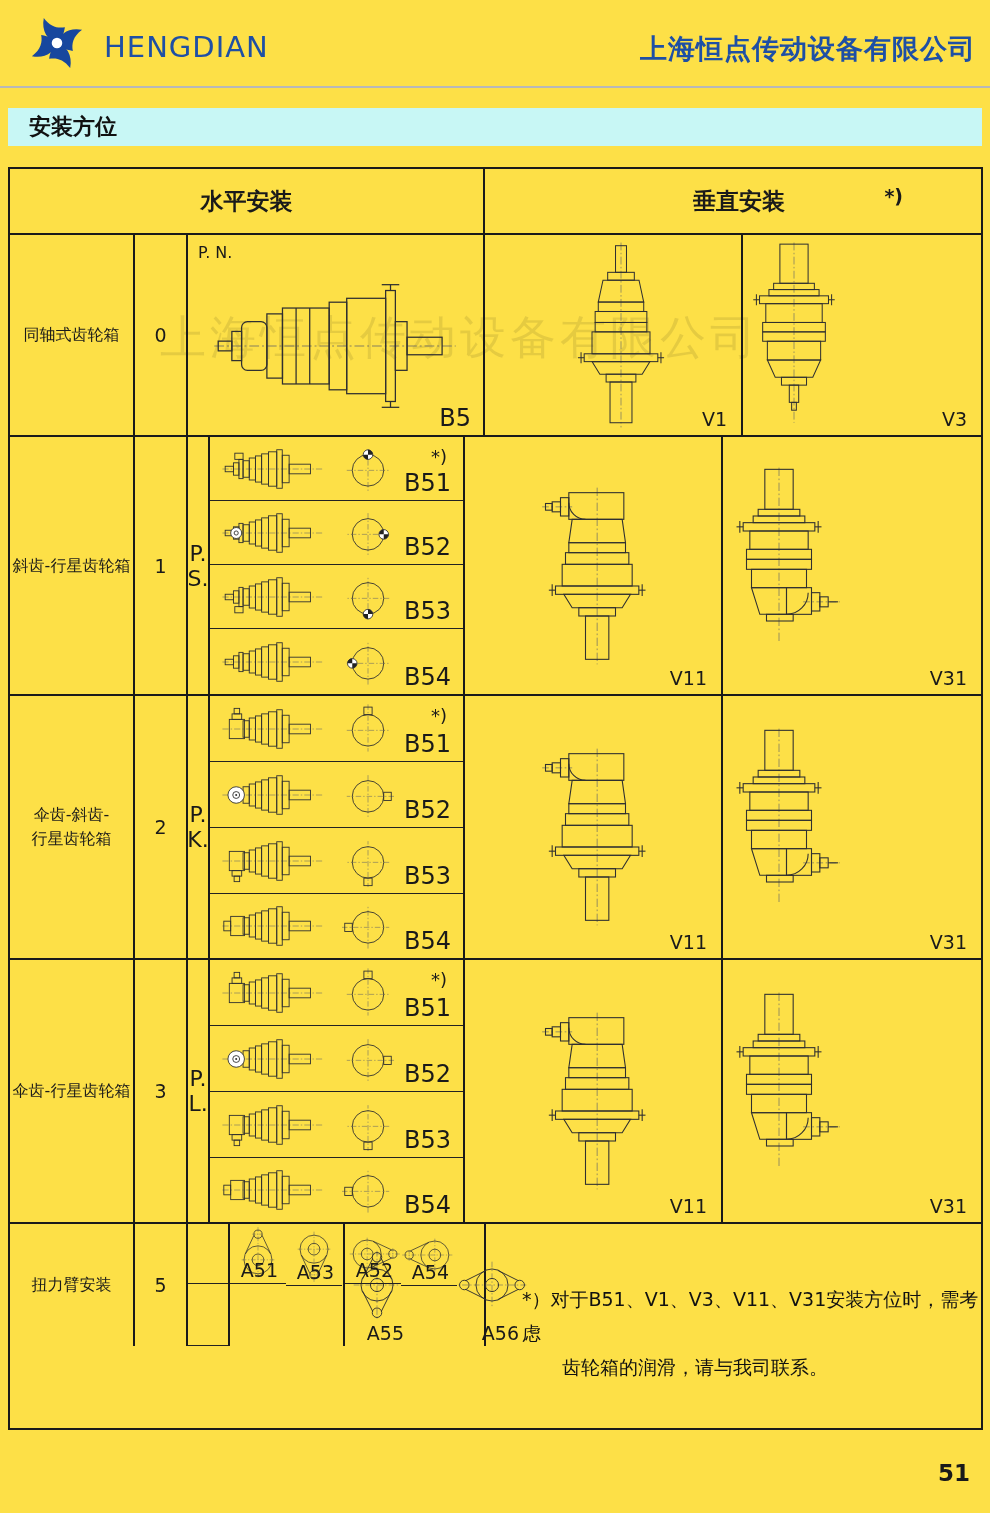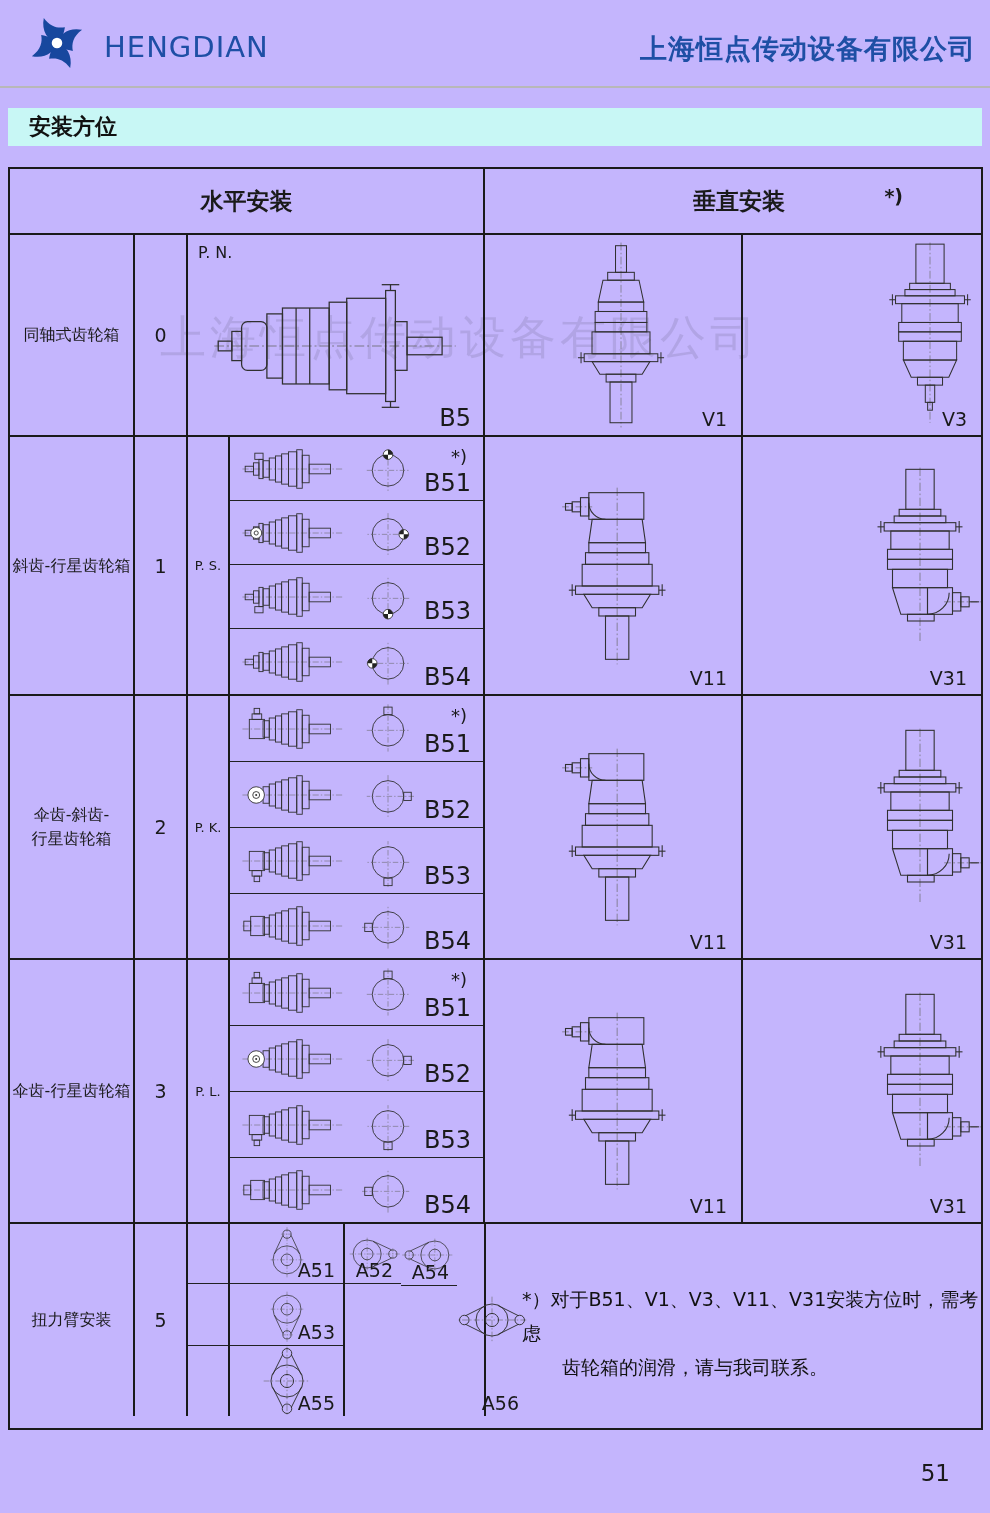--- a/index.html
+++ b/index.html
@@ -1,17 +1,17 @@
 <!DOCTYPE html>
 <html><head>
 <meta charset="utf-8">
 <style>
   * { margin:0; padding:0; box-sizing:border-box; }
   body { background:#fff; font-family:"DejaVu Sans","Liberation Sans",sans-serif; color:#1a1a1a; }
-  .page { position:relative; width:990px; height:1513px; background:#c4b5fd; overflow:hidden; }
+  .page { position:relative; width:990px; height:1513px; background:#fde047; overflow:hidden; }
 
   
   .logo-svg { position:absolute; left:24px; top:10px; }
   .logo-text { position:absolute; left:104px; top:30px; font-size:29px; letter-spacing:1px; color:#1e4fa5; }
   .company { position:absolute; right:14px; top:31px; font-size:27px; font-weight:bold; color:#1e4fa5; letter-spacing:1px; }
   .hrule { position:absolute; left:0; top:86px; width:990px; height:2px; background:#b8b8b8; }
   .titlebar { position:absolute; left:8px; top:108px; width:974px; height:38px; background:#c8f7f5;
               font-size:22px; font-weight:bold; color:#111; line-height:38px; padding-left:21px; }
 
   
@@ -28,53 +28,53 @@
   .row-1 { height:259px; }
   .row-2 { height:264px; }
   .row-3 { height:264px; }
 
   .hcell-h { width:475px; font-size:23px; font-weight:600; }
   .hcell-v { flex:1; font-size:23px; font-weight:600;margin-left:12px; }
   .hnote { position:absolute; right:78px; top:16px; font-size:19px; font-weight:600; }
 
   .cname { width:125px; font-size:16px; white-space:pre-line; line-height:1.5; }
   .ccode { width:53px; font-size:19px; }
-  .cpref { width:42px; font-size:13px; }
+  .cpref { width:22px; font-size:22px; }
   .cdraw { width:255px; display:flex; flex-direction:column; }
   .cpn   { width:297px; }
   .cv1   { width:258px; display:flex; align-items:center; justify-content:center; position:relative;padding-left:15px; }
-  .cv2   { flex:1; display:flex; align-items:center; justify-content:flex-end; position:relative; }
+  .cv2   { flex:1; display:flex; align-items:center; justify-content:flex-start; position:relative; }
 
   .sub { position:relative; border-bottom:1px solid #222; }
   .sub:last-child { border-bottom:none; flex:1; }
   .sub-r1 { height:64px; }
   .sub-r23 { height:66px; }
 
   .side { position:absolute; left:12px; top:50%; transform:translateY(-50%); width:104px; height:44px; }
   .circ { position:absolute; left:132px; top:50%; transform:translateY(-50%); width:52px; height:52px; }
   .slabel { position:absolute; right:12px; bottom:3px; font-size:24px; }
   .snote { position:absolute; right:16px; top:9px; font-size:18px; }
   .vlabel { position:absolute; right:14px; bottom:5px; font-size:19px; }
 
   .pn-label { position:absolute; left:10px; top:8px; font-size:16px; }
   .b5-svg { position:absolute; left:26px; top:38px; }
 
   
   .cnarrow { width:42px; display:flex; flex-direction:column; }
-  .cta1 { width:115px; display:flex; flex-direction:column; }
+  .cta1 { width:115px; display:flex; flex-direction:row; }
   .cta2 { width:141px; display:flex; flex-direction:row; }
   .cfoot { flex:1; position:relative; }
   .ta-sub { position:relative; border-bottom:1px solid #222; display:flex; align-items:center; justify-content:center; }
   .ta-sub:last-child { border-bottom:none; flex:1; }
   .ta-h1 { height:60px; } .ta-h2 { height:62px; }
   .talabel { position:absolute; right:8px; bottom:2px; font-size:19px; }
   .footnote { position:absolute; left:36px; top:58px; font-size:19px; line-height:34px; color:#111; }
   .footnote .l2 { margin-left:40px; }
 
-  .page-number { position:absolute; right:40px; top:1460px; font-size:23px; }
+  .page-number { position:absolute; right:20px; top:1460px; font-size:23px;font-weight:bold; }
 
   svg.draw { fill:none; stroke:#303030; stroke-width:1.3px; }
   .defs-holder { position:absolute; width:0; height:0; overflow:hidden; }
 </style>
 </head>
 <body>
 
 <div class="defs-holder">
 <svg width="0" height="0">
 <defs>

